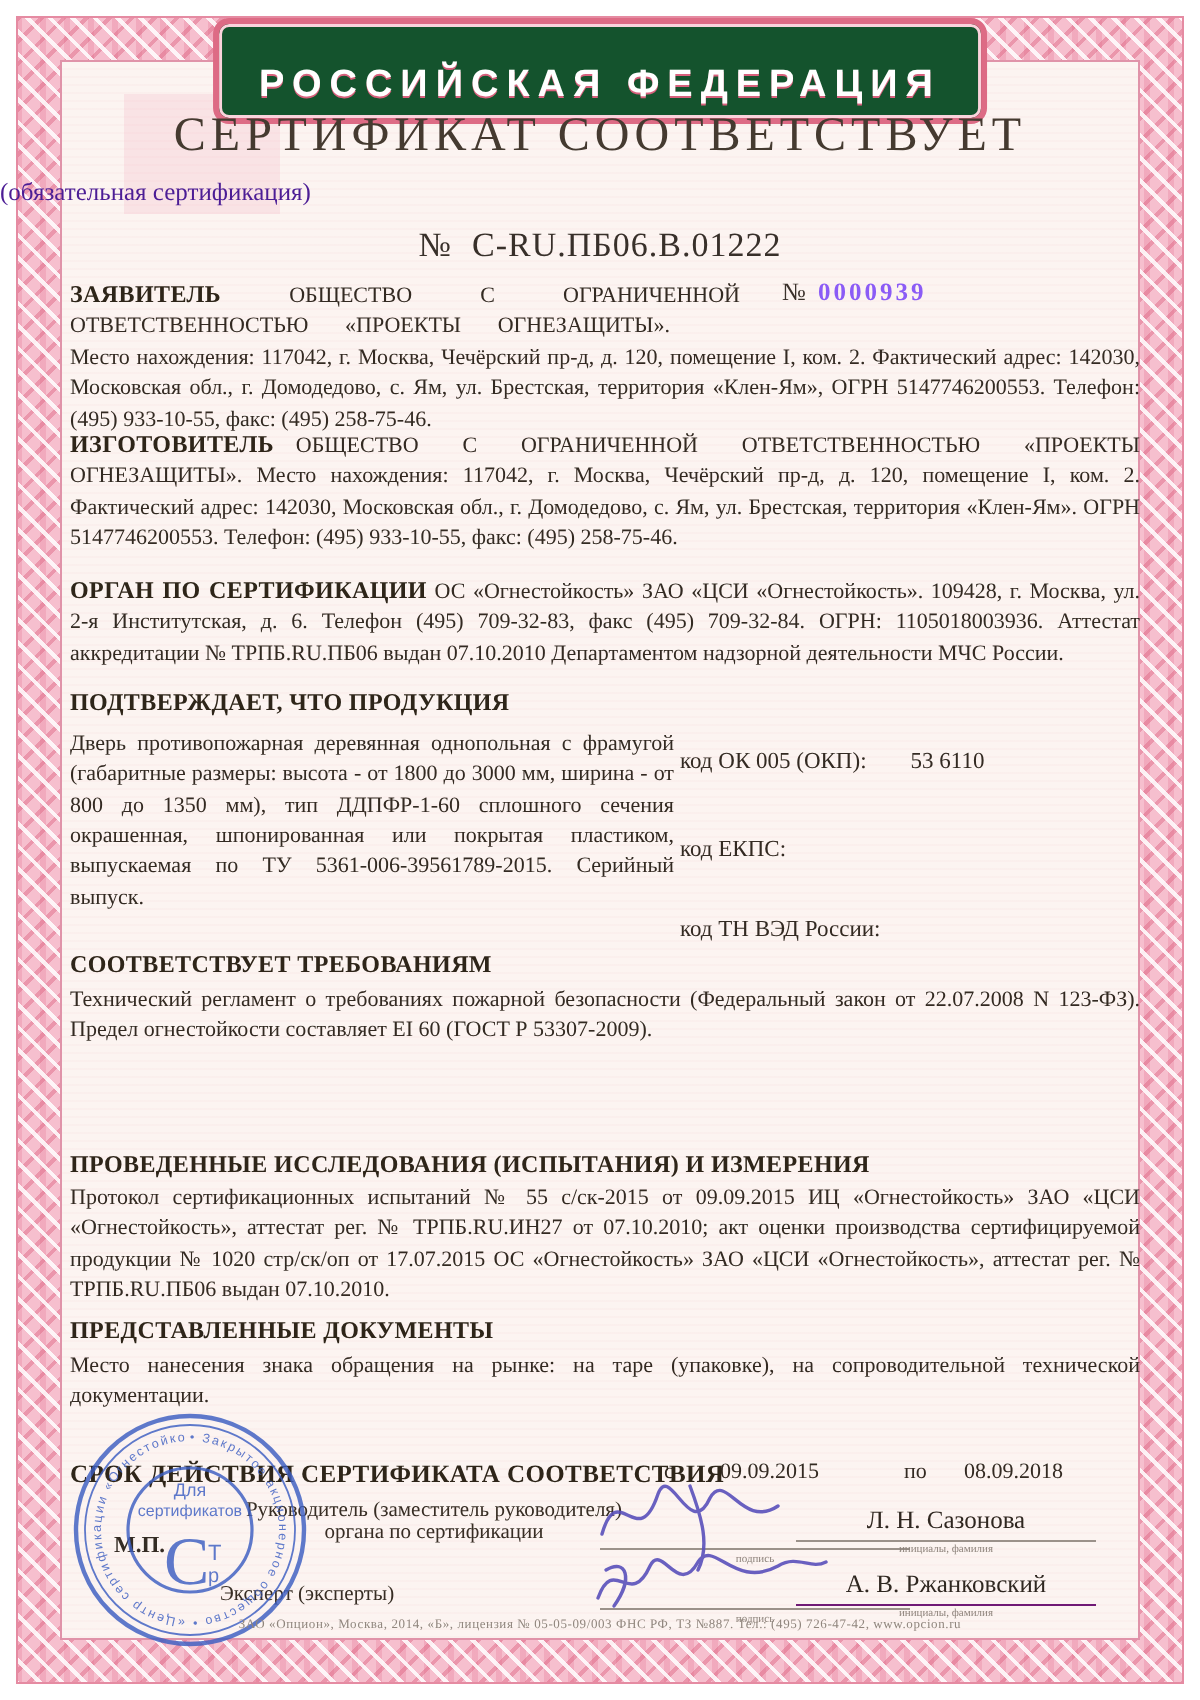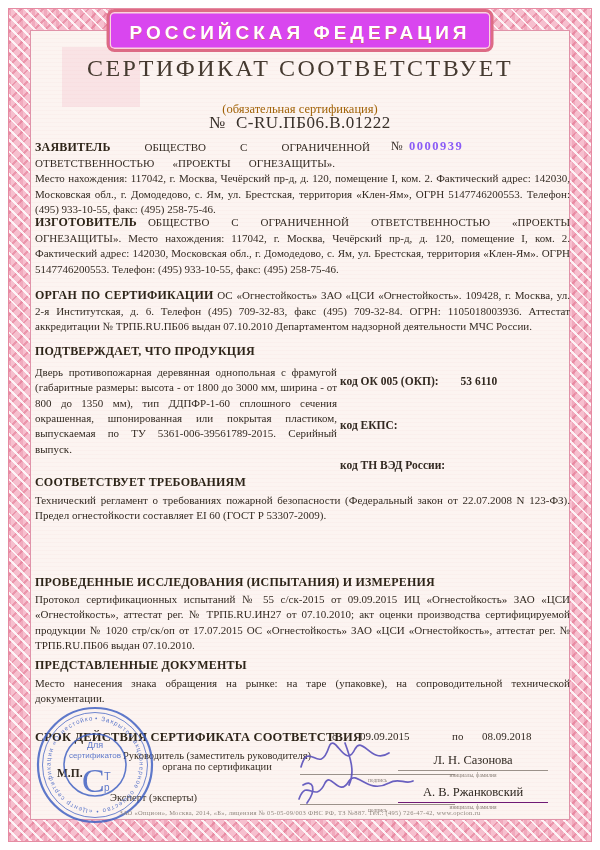--- a/index.html
+++ b/index.html
@@ -24,56 +24,56 @@
       repeating-linear-gradient(0deg, rgba(228,150,160,0.05) 0 1px, transparent 1px 4px),
       #fcf4f1;
     border:1.5px solid #e093a9;
   }
   .watermark{
     position:absolute;left:62px;top:47px;width:78px;height:60px;
     background:rgba(242,168,185,0.22);
   }
   .banner{
     position:absolute;top:9px;left:50%;transform:translateX(-50%);
-    background:#d946ef;border:3px solid #dd6b85;border-radius:8px;
+    background:#14532d;border:3px solid #dd6b85;border-radius:8px;
     box-shadow:inset 0 0 0 1.5px #fbd3dc;
-    padding:10px 20px 5px 20px;white-space:nowrap;
+    padding:20px 20px 5px 20px;white-space:nowrap;
   }
   .banner span{
     font-family:"Liberation Sans", sans-serif;font-weight:bold;
     font-size:19px;letter-spacing:4px;color:#ffffff;
     text-shadow:0 1px 0 #d8607c;
   }
   .doc-title{
     position:absolute;top:55px;left:0;width:100%;text-align:center;
     font-size:24px;letter-spacing:2.5px;color:#453a30;
   }
   .doc-subtitle{
-    position:absolute;top:102px;left:0;width:100%;text-align:center;
-    font-size:12.5px;color:#a16207;
+    position:absolute;top:89px;left:0;width:100%;text-align:left;
+    font-size:12.5px;color:#4c1d95;
   }
   .cert-number{
     position:absolute;top:113px;left:0;width:100%;text-align:center;
     font-size:17px;color:#38302a;letter-spacing:.5px;
   }
   .cert-number .no{margin-right:10px;}
   .sec{position:absolute;left:35px;width:535px;font-size:11px;line-height:1.4;}
   .sec-head{font-weight:bold;font-size:12px;color:#2e2519;letter-spacing:.2px;}
   .just{text-align:justify;}
   .jline{ text-align:justify; -moz-text-align-last:justify; text-align-last:justify; }
   .spread{word-spacing:11px;}
   .blank-no{
     position:absolute;left:356px;top:-1px;font-size:12.5px;white-space:nowrap;
   }
   .blank-no .no{color:#3a312b;margin-right:6px;}
   .blank-no .val{color:#8b5cf6;font-weight:bold;letter-spacing:1.5px;}
   .prod-cols{position:relative;}
   .prod-desc{width:302px;text-align:justify;}
   .codes{position:absolute;left:305px;top:2px;width:228px;font-size:11.5px;}
-  .code-row{position:absolute;left:0;white-space:nowrap;font-weight:bold;}
+  .code-row{position:absolute;left:0;white-space:nowrap;}
   .code-row .cv{margin-left:22px;}
   .validity{position:relative;height:16px;}
   .validity .sec-head{position:absolute;left:0;top:0;}
   .validity .vfrom-l{position:absolute;left:297px;}
   .validity .vfrom{position:absolute;left:325px;}
   .validity .vto-l{position:absolute;left:417px;}
   .validity .vto{position:absolute;left:447px;}
   .sig-label{position:absolute;font-size:10.5px;color:#372d24;text-align:center;}
   .sig-line{
     position:absolute;border-bottom:1px solid #9b918a;text-align:center;

